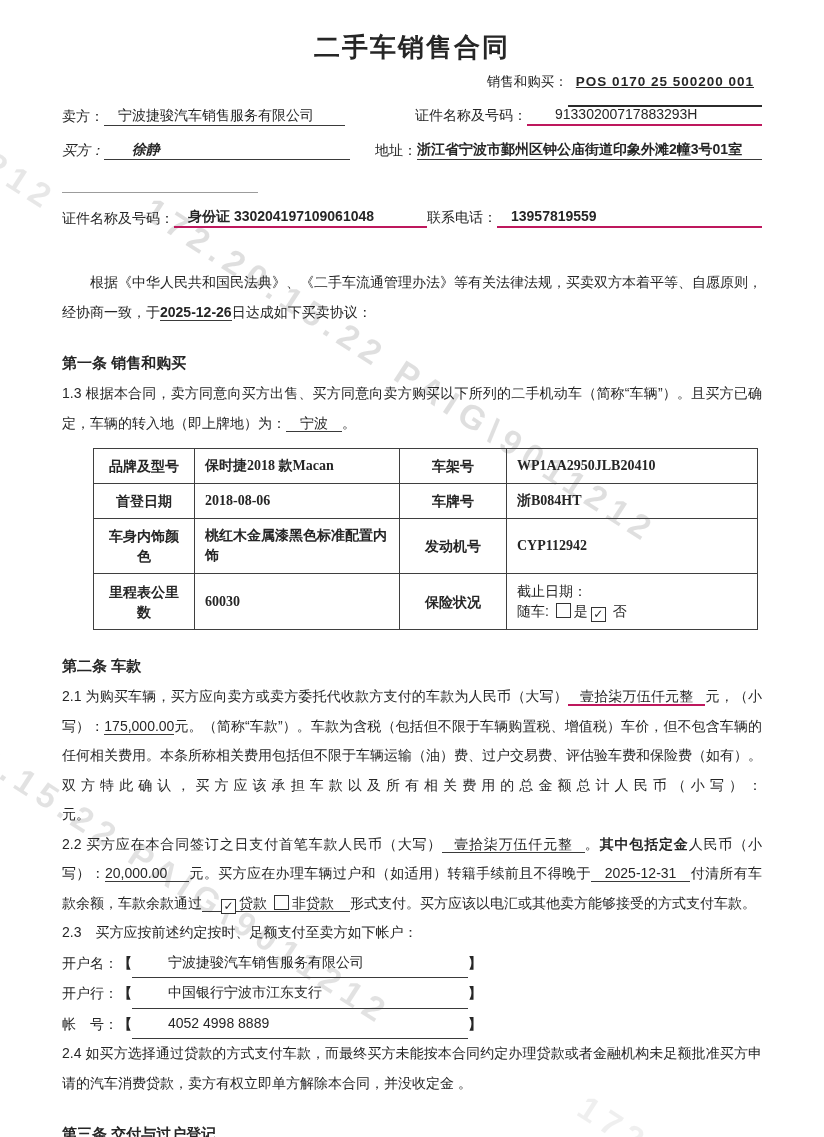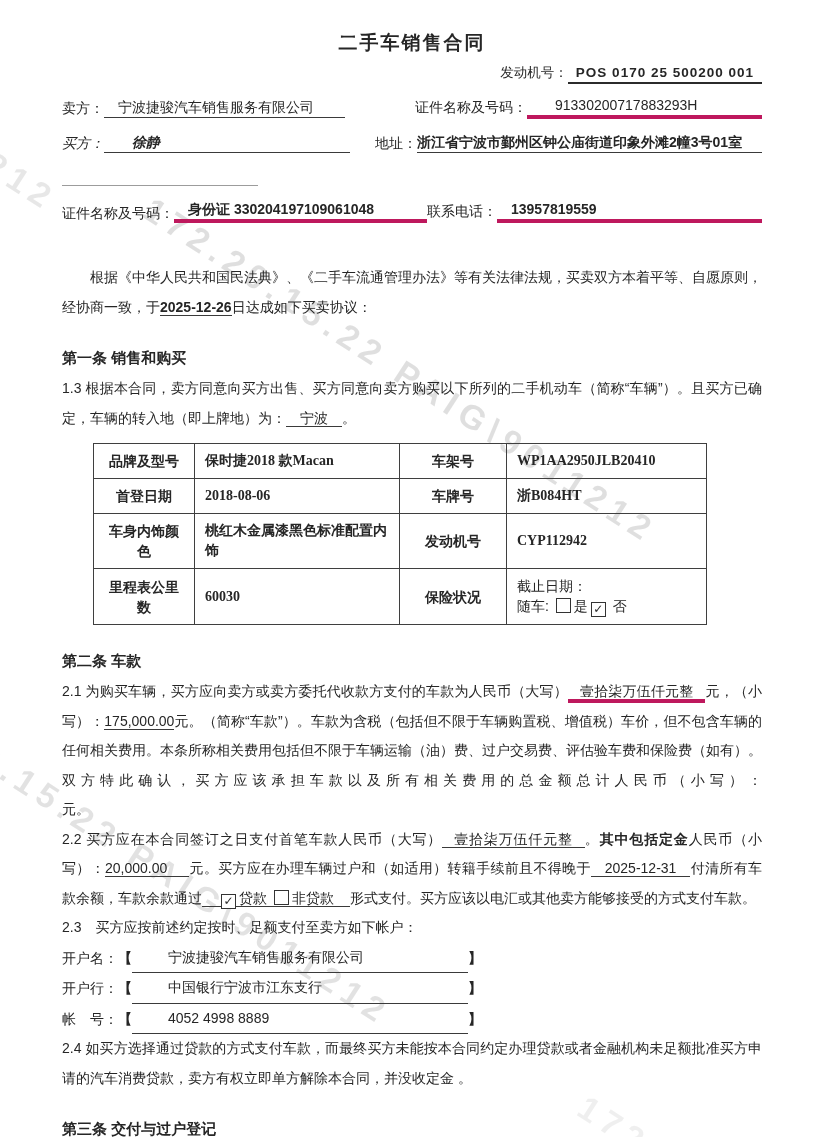--- a/index.html
+++ b/index.html
@@ -15,49 +15,49 @@
   .wm {
     position:absolute; z-index:1; white-space:nowrap;
     font-size:34px; font-weight:bold; letter-spacing:7px; color:#000;
     transform-origin:0 0; transform:rotate(33deg); pointer-events:none;
   }
   .wm.a { left:158px; top:190px; opacity:0.12; }
   .wm.b { left:-108px; top:672px; opacity:0.11; }
   .wm.c { left:592px; top:1088px; opacity:0.06; }
   .wm.d { left:-442px; top:-142px; opacity:0.09; }
 
-  .title { text-align:center; font-size:19px; font-weight:bold; letter-spacing:2px; margin-top:4px; }
+  .title { text-align:center; font-size:26px; font-weight:bold; letter-spacing:2px; margin-top:4px; }
 
   .cno { text-align:right; margin-top:8px; font-size:13.5px; }
-  .cno .val { font-weight:bold; letter-spacing:1px; border-bottom:2px solid #2b2b2b; padding:0 8px 2px 8px; }
+  .cno .val { font-weight:bold; letter-spacing:1px; border-bottom:2px solid #2b2b2b; padding:0 8px 16px 8px;text-decoration:underline; }
 
   .prow { display:flex; align-items:center; margin-top:13px; line-height:20px; }
   .lg { display:flex; align-items:flex-end; }
   .lbl { white-space:nowrap; }
   .fill { flex:1 1 auto; }
   .u  { border-bottom:1.5px solid #3a3a3a; }
-  .ug { border-bottom:4px solid #be185d; }
+  .ug { border-bottom:2px solid #be185d; }
   .b  { font-weight:bold; }
 
   .prow1 .lg { width:283px; margin-right:70px; }
   .prow2 .lg { width:288px; margin-right:25px;font-style:italic; }
   .prow4 .lg { width:365px; }
   .pad-val { padding-left:28px; }
   .pad-sm  { padding-left:14px; }
 
   .blankline { width:196px; border-bottom:1.5px solid #9c9c9c; height:16px; margin-top:16px; }
 
   .para { line-height:29.5px; text-align:justify; margin:0; }
   .indent { text-indent:2em; }
   .preamble { margin-top:40px; }
 
   .sec-h { font-weight:bold; font-size:15px; margin-top:27px; margin-bottom:6px; }
 
   
-  table.veh { border-collapse:collapse; table-layout:fixed; width:614px; margin:10px 0 0 31px; }
+  table.veh { border-collapse:collapse; table-layout:fixed; width:665px; margin:10px 0 0 31px; }
   table.veh td { border:1.5px solid #3f3f3f; padding:7px 10px; line-height:20px; }
   td.tl { text-align:center; font-weight:bold; padding:7px 4px; }
   td.tv { font-weight:bold;font-family:Liberation Serif, serif; }
   .c1 { width:80px; } .c2 { width:184px; } .c3 { width:86px; }
   .ins { font-weight:normal; line-height:23px; }
 
   .cb {
     display:inline-block; width:13px; height:13px; border:1.5px solid #333;
     line-height:13px; text-align:center; font-size:12px; font-weight:bold;
     vertical-align:-2px; margin:0 3px; background:#fff;
@@ -77,21 +77,21 @@
   <div class="wm a">172.20.15.22 PAIG\9011212</div>
   <div class="wm b">172.20.15.22 PAIG\9011212</div>
   <div class="wm c">172.20.15.22 PAIG\9011212</div>
   <div class="wm d">172.20.15.22 PAIG\9011212</div>
 
   <div class="content">
 
     <div class="title">二手车销售合同</div>
 
     <div class="cno">
-      <span>发动机号：</span><span class="val">POS 0170 25 500200 001</span>
+      <span>销售和购买：</span><span class="val">POS 0170 25 500200 001</span>
     </div>
 
     <div class="prow prow1">
       <span class="lg">
         <span class="lbl">卖方：</span>
         <span class="fill u pad-sm">宁波捷骏汽车销售服务有限公司</span>
       </span>
       <span class="lbl">证件名称及号码：</span>
       <span class="fill ug pad-val">91330200717883293H</span>
     </div>

